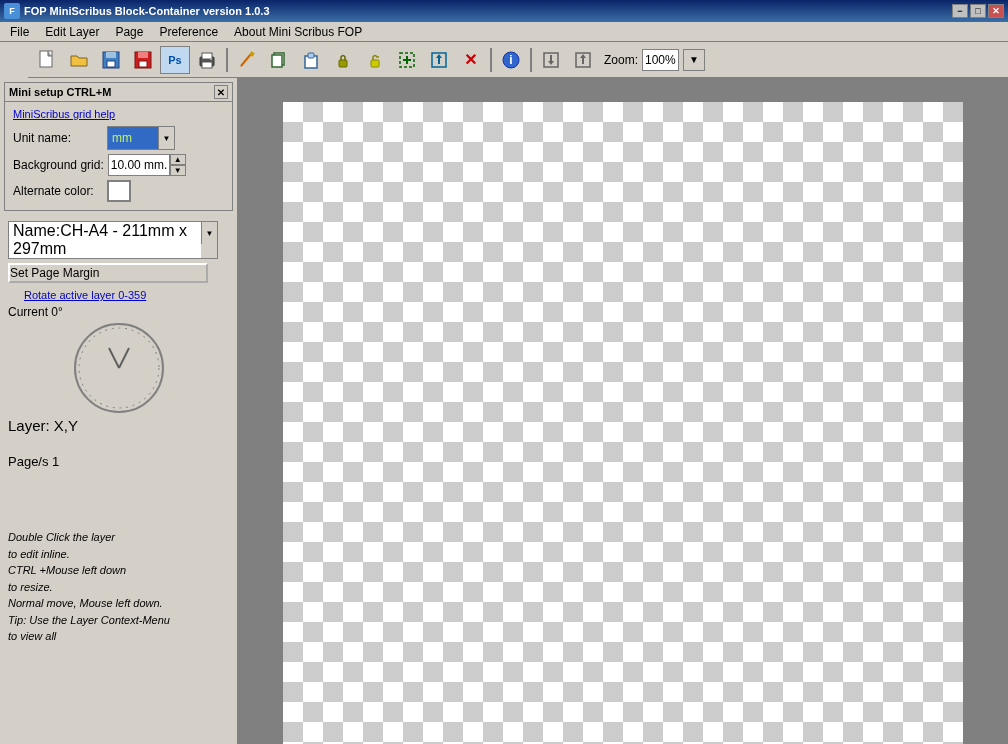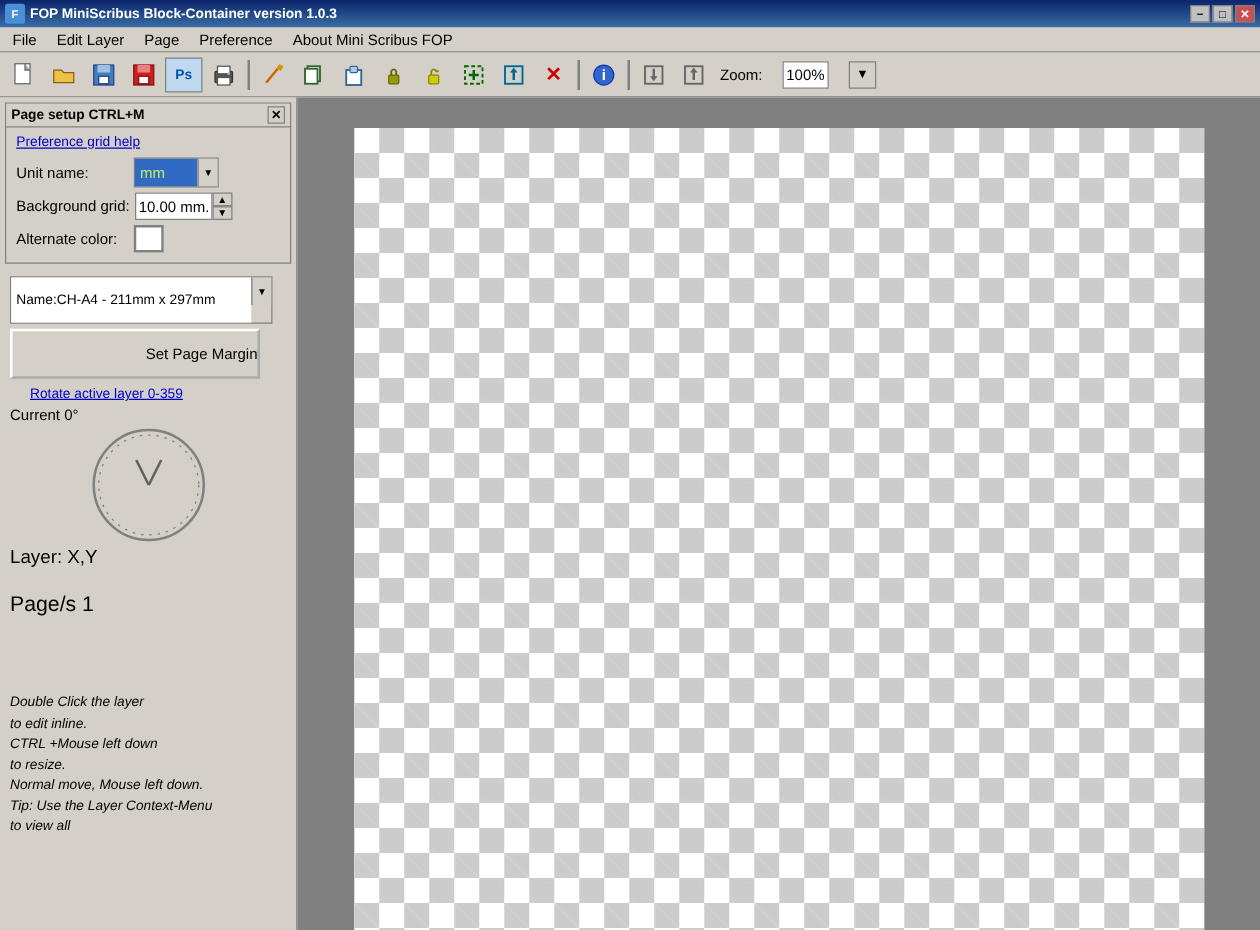--- a/index.html
+++ b/index.html
@@ -44,34 +44,35 @@
 
     
     .toolbar {
       background: #d4d0c8;
       border-bottom: 1px solid #808080;
       height: 36px;
       display: flex;
       align-items: center;
       padding: 2px 4px;
       gap: 2px;
+      margin-left: 28px;
     }
     .tb-btn {
       width: 30px;
       height: 28px;
       background: #d4d0c8;
       border: 1px solid transparent;
       cursor: pointer;
       display: flex;
       align-items: center;
       justify-content: center;
       font-size: 16px;
     }
     .tb-separator { width: 2px; height: 24px; background: #808080; margin: 0 2px; }
-    .zoom-control { display: flex; align-items: center; gap: 16px; margin-left: 4px; }
+    .zoom-control { display: flex; align-items: center; gap: 4px; margin-left: 4px; }
     .zoom-label { font-size: 12px; }
     .zoom-select {
       height: 22px;
       font-size: 12px;
       background: white;
       border: 1px solid #808080;
       padding: 0 2px;
     }
     .zoom-btn {
       width: 22px;
@@ -182,28 +183,28 @@
     }
     .color-swatch {
       width: 24px;
       height: 22px;
       background: white;
       border: 2px solid #808080;
       cursor: pointer;
     }
     .set-margin-btn {
       width: 200px;
-      height: 40px;
+      height: 20px;
       background: #d4d0c8;
       border: 2px outset #ffffff;
       cursor: pointer;
       font-size: 12px;
       display: flex;
       align-items: center;
-      justify-content: flex-end;
+      justify-content: flex-start;
       margin: 4px 0;
     }
 
     .rotate-link {
       color: #0000cc;
       text-decoration: underline;
       cursor: pointer;
       font-size: 11px;
       padding: 2px 16px;
       display: block;
@@ -228,21 +229,21 @@
     }
 
     
     .dial-svg { position: absolute; width: 90px; height: 90px; }
 
     .layer-xy {
       font-size: 15px;
       margin: 4px 0;
     }
     .pages-info {
-      font-size: 17px;
+      font-size: 13px;
       margin: 8px 0;
     }
     .help-text {
       font-size: 11px;
       font-style: italic;
       color: #000;
       line-height: 1.5;
       margin-top: 4px;
     }
 
@@ -309,21 +310,21 @@
     
     .page-combo-wrapper {
       display: flex;
       border: 1px solid #808080;
       width: 210px;
       margin: 4px 0;
     }
     .page-combo-display {
       background: white;
       color: black;
-      font-size: 11px;
+      font-size: 16px;
       padding: 18px 4px;
       height: 22px;
       display: flex;
       align-items: center;
       flex: 1;
     }
     .page-combo-arrow {
       width: 16px;
       height: 22px;
       background: #d4d0c8;
@@ -495,25 +496,25 @@
     <div class="zoom-btn">▼</div>
   </div>
 </div>
 
 <div class="main-layout">
 
   <div class="left-panel">
 
     <div class="page-setup-panel">
       <div class="panel-title-bar">
-        <span>Page setup CTRL+M</span>
+        <span>Mini setup CTRL+M</span>
         <div class="panel-close-btn">✕</div>
       </div>
       <div class="panel-body">
-        <a class="bg-grid-link">Preference grid help</a>
+        <a class="bg-grid-link">MiniScribus grid help</a>
 
         <div class="form-row">
           <span class="form-label">Unit name:</span>
           <div class="combo-wrapper">
             <div class="combo-display">mm</div>
             <div class="combo-arrow">▼</div>
           </div>
         </div>
 
         <div class="form-row">

